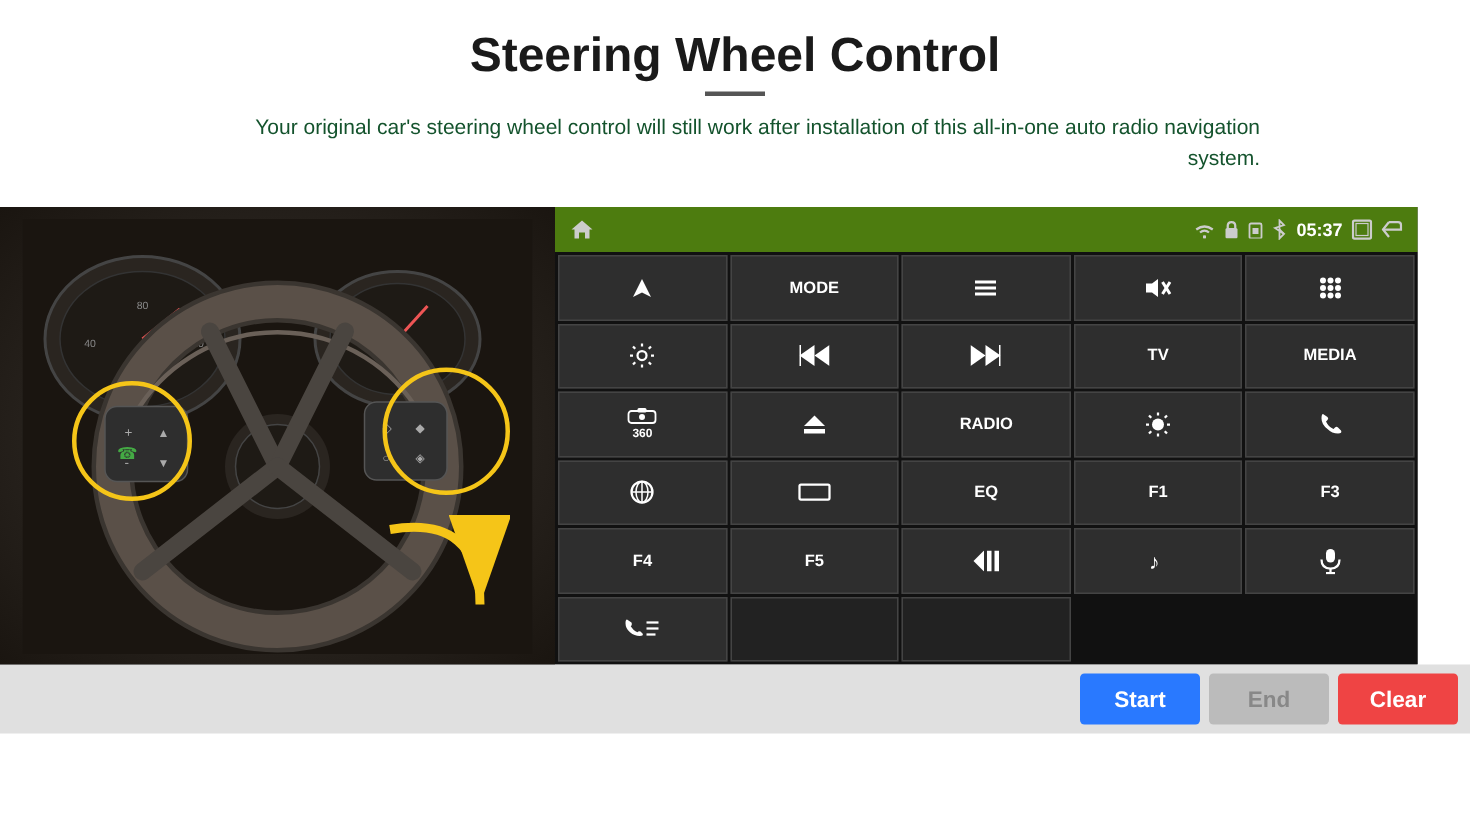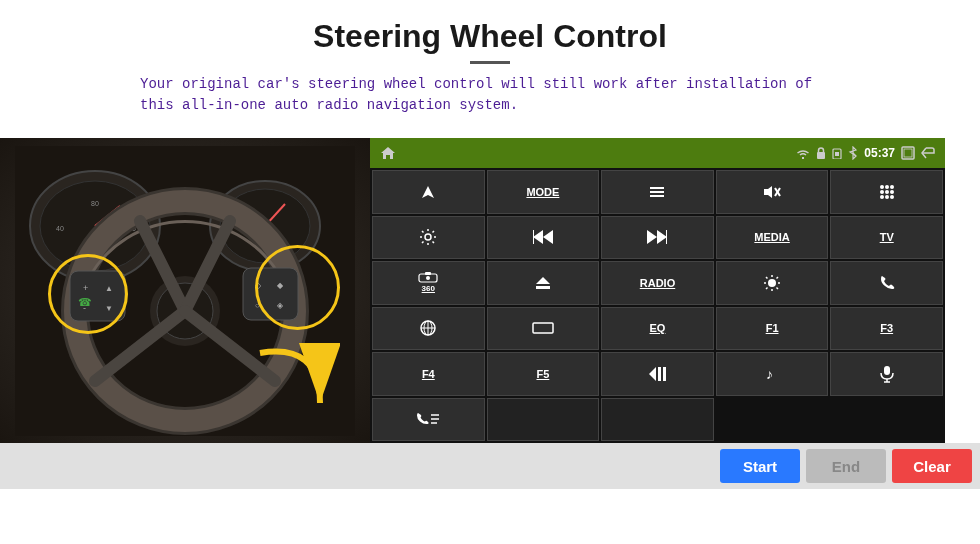--- a/index.html
+++ b/index.html
@@ -29,26 +29,25 @@
       margin-bottom: 6px;
     }
     .title-divider {
       width: 40px;
       height: 3px;
       background: #555;
       margin: 0 auto 10px;
     }
     .subtitle {
       font-size: 14px;
-      color: #4c1d95;
-      text-align: left;
+      color: #14532d;
+      text-align: right;
       max-width: 700px;
       line-height: 1.5;
       margin-bottom: 14px;
-      font-family: Liberation Mono, monospace;
     }
     .content-row {
       display: flex;
       width: 940px;
       gap: 0;
     }
     
     .steering-image {
       width: 370px;
       height: 305px;
@@ -149,21 +148,20 @@
       display: flex;
       align-items: center;
       justify-content: center;
       cursor: pointer;
       border: 1px solid #444;
       color: #fff;
       font-size: 11px;
       font-weight: bold;
       position: relative;
       min-width: 0;
-      text-decoration: underline;
     }
     .btn-cell svg {
       fill: #fff;
     }
     
     .bottom-bar {
       height: 46px;
       background: #e0e0e0;
       display: flex;
       align-items: center;
@@ -369,24 +367,24 @@
             </svg>
           </div>
           <div class="btn-cell">
             <svg width="20" height="14" viewBox="0 0 20 14">
               <polygon points="10,7 0,0 0,14" fill="#fff"></polygon>
               <polygon points="20,7 10,0 10,14" fill="#fff"></polygon>
               <line x1="20" y1="0" x2="20" y2="14" stroke="#fff" stroke-width="2"></line>
             </svg>
           </div>
           <div class="btn-cell">
+            <span>TV</span>
+          </div>
+          <div class="btn-cell">
             <span>MEDIA</span>
-          </div>
-          <div class="btn-cell">
-            <span>TV</span>
           </div>
 
           <div class="btn-cell" style="flex-direction:column; font-size:9px;">
             <svg width="20" height="12" viewBox="0 0 20 12">
               <rect x="1" y="2" width="18" height="8" rx="2" fill="none" stroke="#fff" stroke-width="1.2"></rect>
               <circle cx="10" cy="6" r="2" fill="#fff"></circle>
               <rect x="7" y="0" width="6" height="3" rx="1" fill="#fff"></rect>
             </svg>
             <span style="font-size:8px; color:#fff;">360</span>
           </div>

